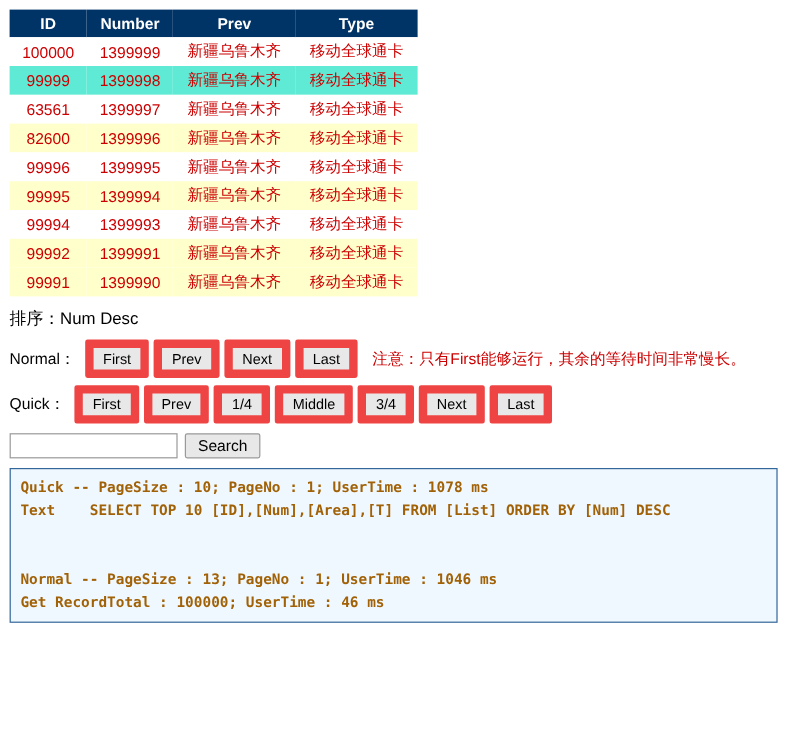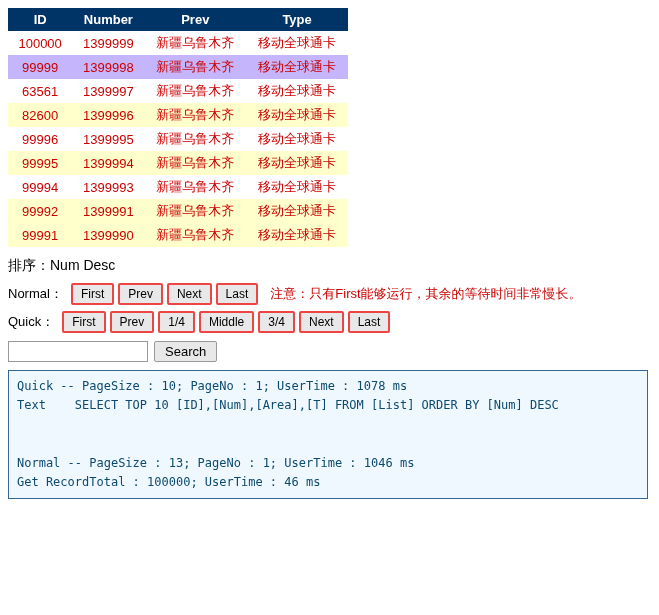--- a/index.html
+++ b/index.html
@@ -54,21 +54,21 @@
       margin: 6px 0;
       flex-wrap: wrap;
       gap: 4px;
     }
     .pagination-label {
       font-size: 13px;
       margin-right: 4px;
       color: #000;
     }
     .pag-btn {
-      border: 2px solid #ef4444;
+      border: 7px solid #ef4444;
       background: #e8e8e8;
       padding: 2px 8px;
       font-size: 12px;
       cursor: pointer;
       color: #000;
       border-radius: 2px;
     }
     .note-text {
       font-size: 13px;
       color: #cc0000;
@@ -97,25 +97,26 @@
       border-radius: 2px;
     }
 
     
     .log-area {
       border: 1px solid #336699;
       background: #f0f8ff;
       padding: 6px 8px;
       font-family: Consolas, monospace;
       font-size: 12px;
-      color: #0c4a6e;
+      color: #a16207;
       white-space: pre;
       line-height: 1.6;
       width: 640px;
       margin-top: 8px;
+      font-weight: bold;
     }
   </style>
 </head>
 <body>
 
 <table class="data-table">
   <thead>
     <tr>
       <th>ID</th>
       <th>Number</th>
@@ -123,21 +124,21 @@
       <th>Type</th>
     </tr>
   </thead>
   <tbody id="table-body">
   <tr>
         <td>100000</td>
         <td>1399999</td>
         <td>新疆乌鲁木齐</td>
         <td>移动全球通卡</td>
       </tr>
-      <tr style="background: #c4b5fd;">
+      <tr style="background: #5eead4;">
         <td>99999</td>
         <td>1399998</td>
         <td>新疆乌鲁木齐</td>
         <td>移动全球通卡</td>
       </tr>
       <tr>
         <td>63561</td>
         <td>1399997</td>
         <td>新疆乌鲁木齐</td>
         <td>移动全球通卡</td>

